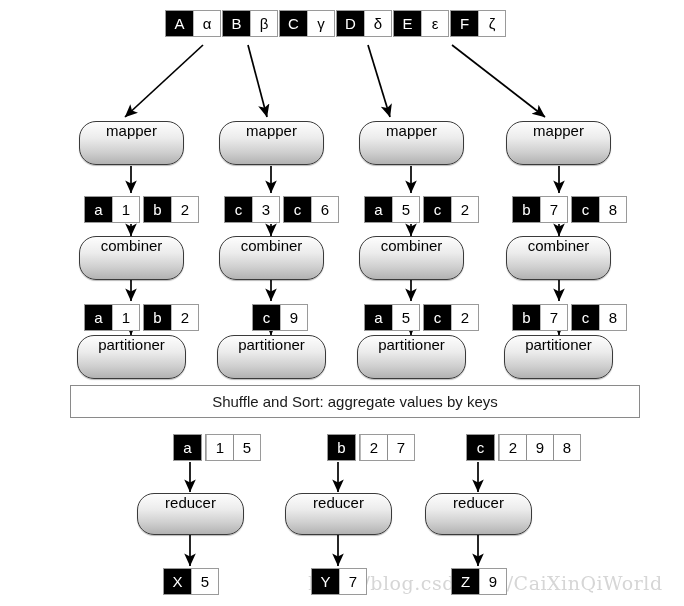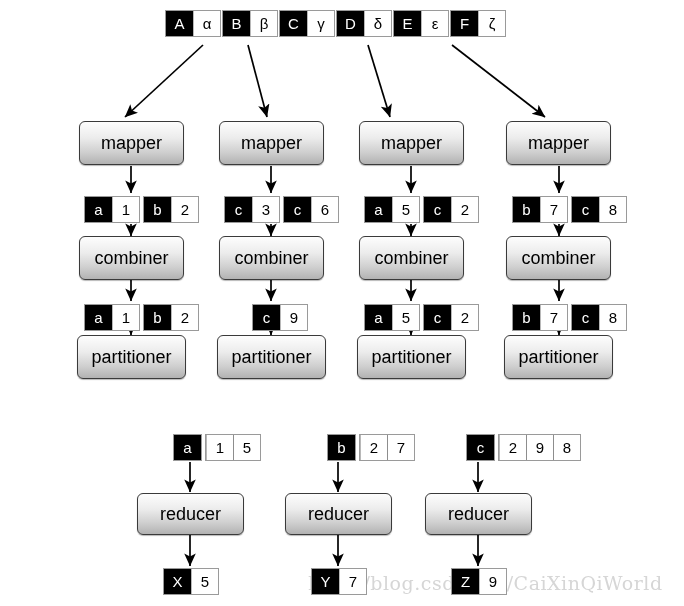--- a/index.html
+++ b/index.html
@@ -63,27 +63,26 @@
   }
   .pairgroup .kvpair {
     position: relative;
     left: auto; top: auto;
   }
 
   
   .procbox {
     position: absolute;
     border: 1px solid #3a3a3a;
-    border-radius: 6px;
+    border-radius: 17px;
     background: linear-gradient(to bottom, #fdfdfd 0%, #ececec 38%, #cfcfcf 72%, #b2b2b2 100%);
     box-shadow: 0 1px 1px rgba(0,0,0,0.28);
     display: flex;
-    align-items: center;
     justify-content: center;
-    font-size: 18px;
+    font-size: 15px;
     color: #000000;
     box-sizing: border-box;
   }
 
   
   .shufflebox {
     position: absolute;
     border: 1px solid #8a8a8a;
     background: #ffffff;
     display: flex;
@@ -292,20 +291,23 @@
   <div class="procbox" style="left:217px; top:335px; width:109px; height:44px;">
     <span>partitioner</span>
   </div>
   <div class="procbox" style="left:357px; top:335px; width:109px; height:44px;">
     <span>partitioner</span>
   </div>
   <div class="procbox" style="left:504px; top:335px; width:109px; height:44px;">
     <span>partitioner</span>
   </div>
 
+  <div class="shufflebox" style="left:70px; top:385px; width:570px; height:33px;">
+    <span>Shuffle and Sort: aggregate values by keys</span>
+  </div>
 
   <div class="pairgroup" style="left:173px; top:434px;">
     <div class="kvpair">
       <div class="cell k">a</div>
     </div>
     <div class="kvpair">
       <div class="cell v">1</div>
       <div class="cell v">5</div>
     </div>
   </div>

